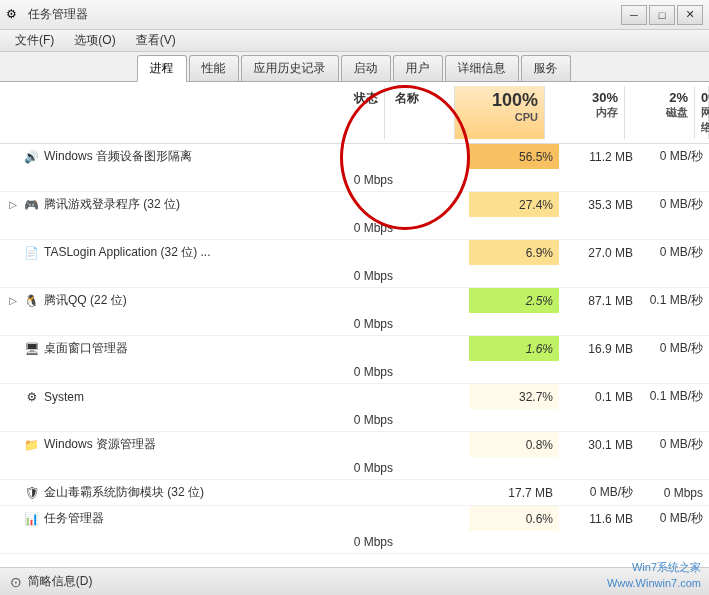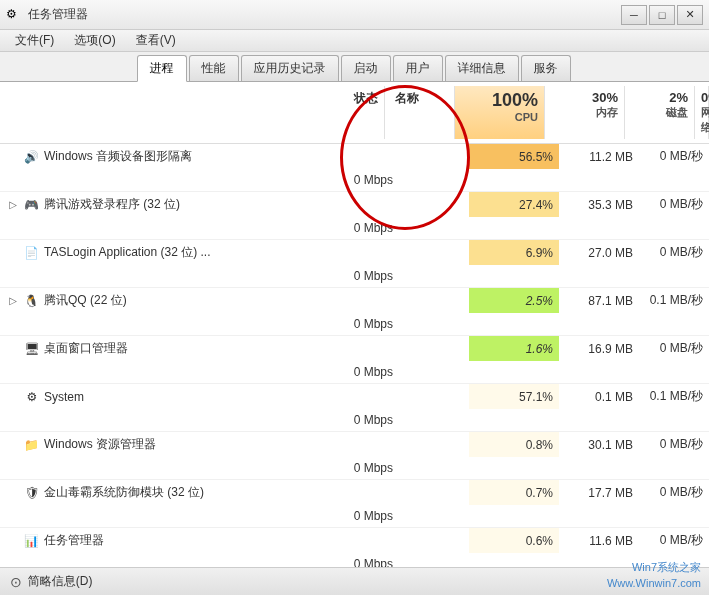--- a/index.html
+++ b/index.html
@@ -360,21 +360,21 @@
     <div class="cell">0 MB/秒</div>
     <div class="cell">0 Mbps</div>
   </div>
       <div class="table-row">
     <div class="cell name">
       <span class="expand-arrow"></span>
       <span class="process-icon">⚙</span>
       <span>System</span>
     </div>
     <div class="cell"></div>
-    <div class="cell cpu-vlow">57.1%</div>
+    <div class="cell cpu-vlow">32.7%</div>
     <div class="cell">0.1 MB</div>
     <div class="cell">0.1 MB/秒</div>
     <div class="cell">0 Mbps</div>
   </div>
       <div class="table-row">
     <div class="cell name">
       <span class="expand-arrow"></span>
       <span class="process-icon">📁</span>
       <span>Windows 资源管理器</span>
     </div>
@@ -384,21 +384,20 @@
     <div class="cell">0 MB/秒</div>
     <div class="cell">0 Mbps</div>
   </div>
       <div class="table-row">
     <div class="cell name">
       <span class="expand-arrow"></span>
       <span class="process-icon">🛡</span>
       <span>金山毒霸系统防御模块 (32 位)</span>
     </div>
     <div class="cell"></div>
-    <div class="cell cpu-vlow">0.7%</div>
     <div class="cell">17.7 MB</div>
     <div class="cell">0 MB/秒</div>
     <div class="cell">0 Mbps</div>
   </div>
       <div class="table-row">
     <div class="cell name">
       <span class="expand-arrow"></span>
       <span class="process-icon">📊</span>
       <span>任务管理器</span>
     </div>

